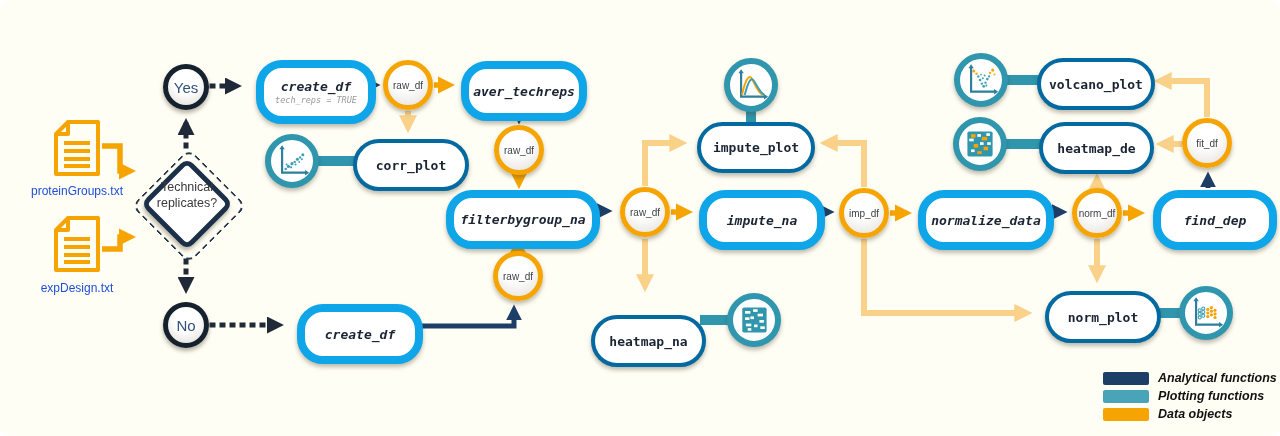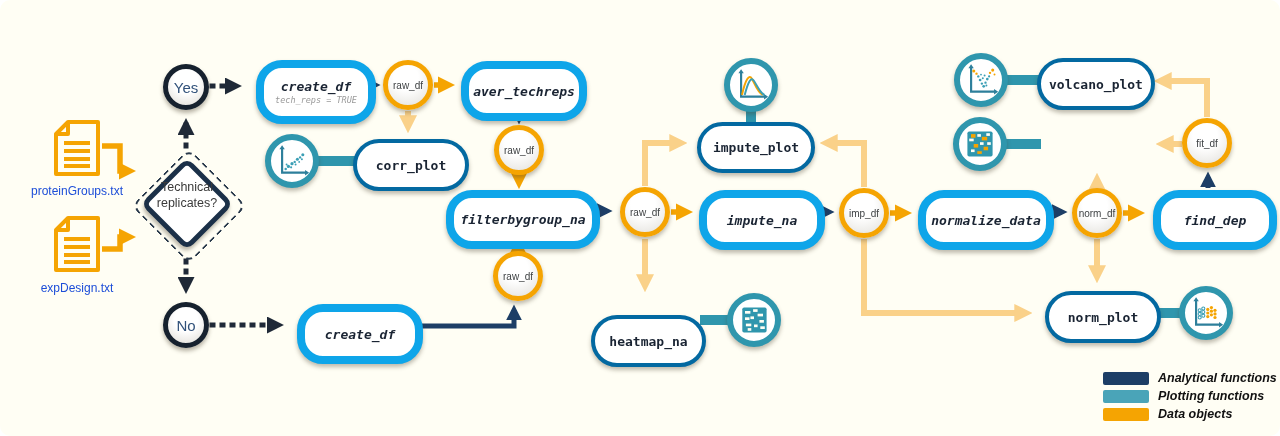--- a/index.html
+++ b/index.html
@@ -210,20 +210,23 @@
     <span>heatmap_na</span>
   </div>
   <div class="pill navy" style="left:918px; top:190px; width:120px; height:44px;">
     <span>normalize_data</span>
   </div>
   <div class="pill navy" style="left:1153px; top:190px; width:108px; height:44px;">
     <span>find_dep</span>
   </div>
   <div class="pill teal" style="left:1037px; top:58px; width:110px; height:44px;">
     <span>volcano_plot</span>
+  </div>
+  <div class="pill teal" style="left:1039px; top:122px; width:107px; height:44px;">
+    <span>heatmap_de</span>
   </div>
   <div class="pill teal" style="left:1045px; top:291px; width:108px; height:44px;">
     <span>norm_plot</span>
   </div>
   <div class="pill navy" style="left:297px; top:304px; width:110px; height:44px;">
     <span>create_df</span>
   </div>
 
   <div class="data-circle" style="left:383px; top:60px;">
     <span>raw_df</span>

